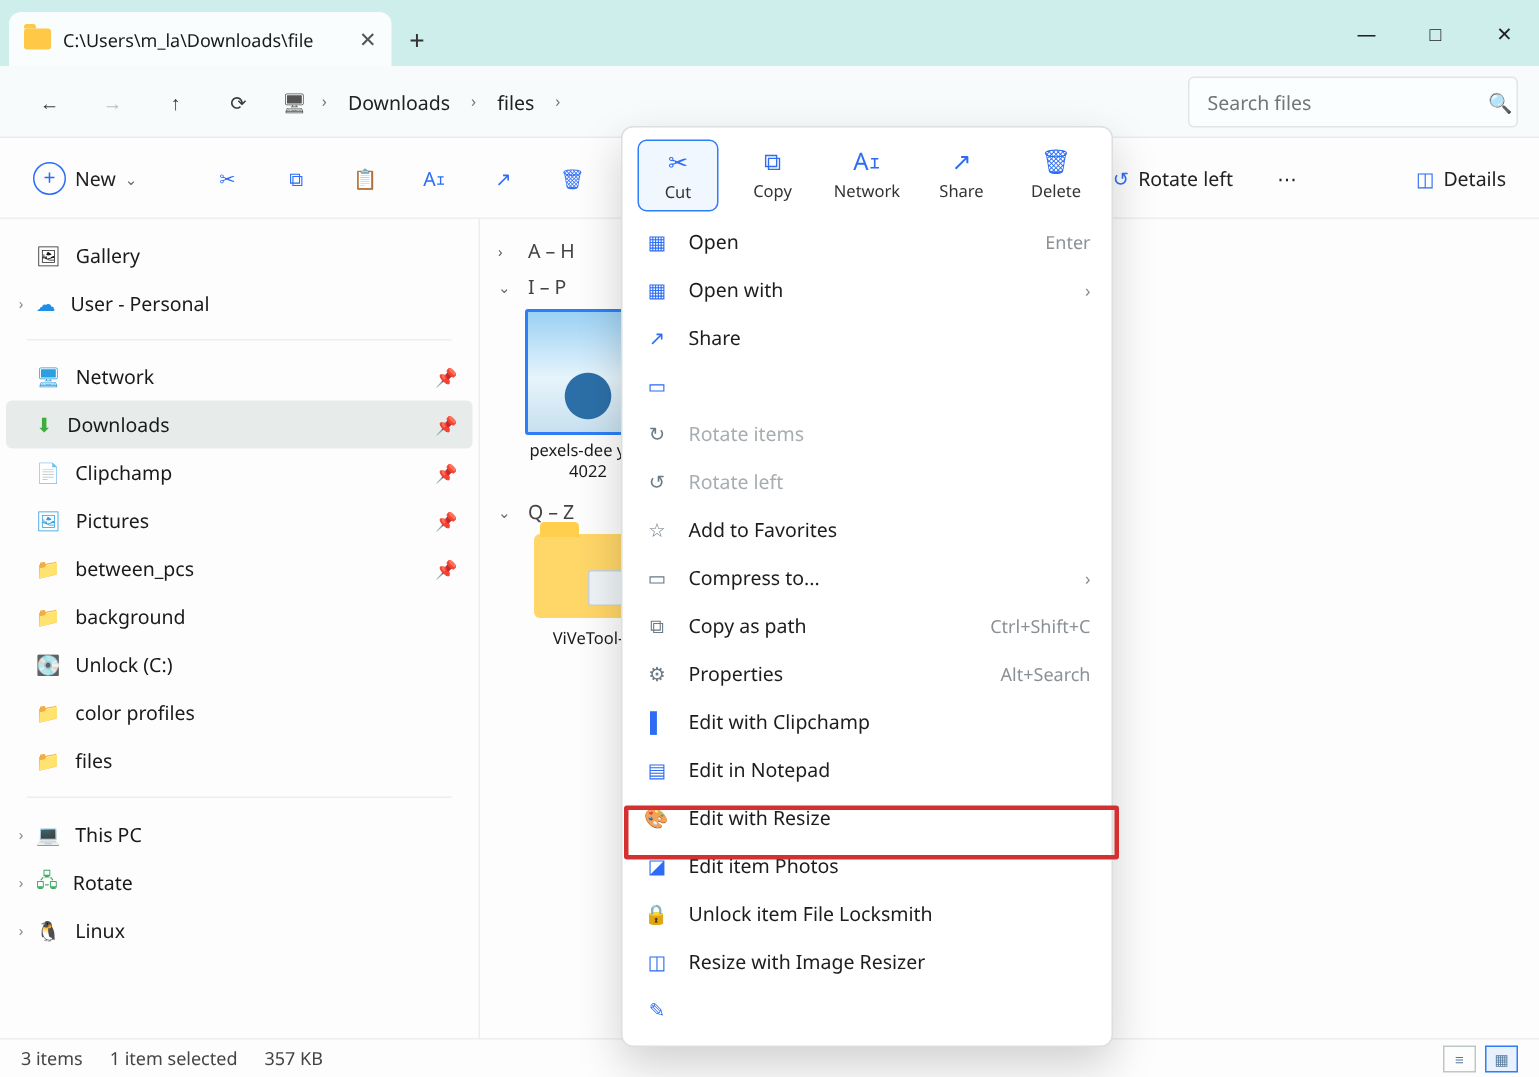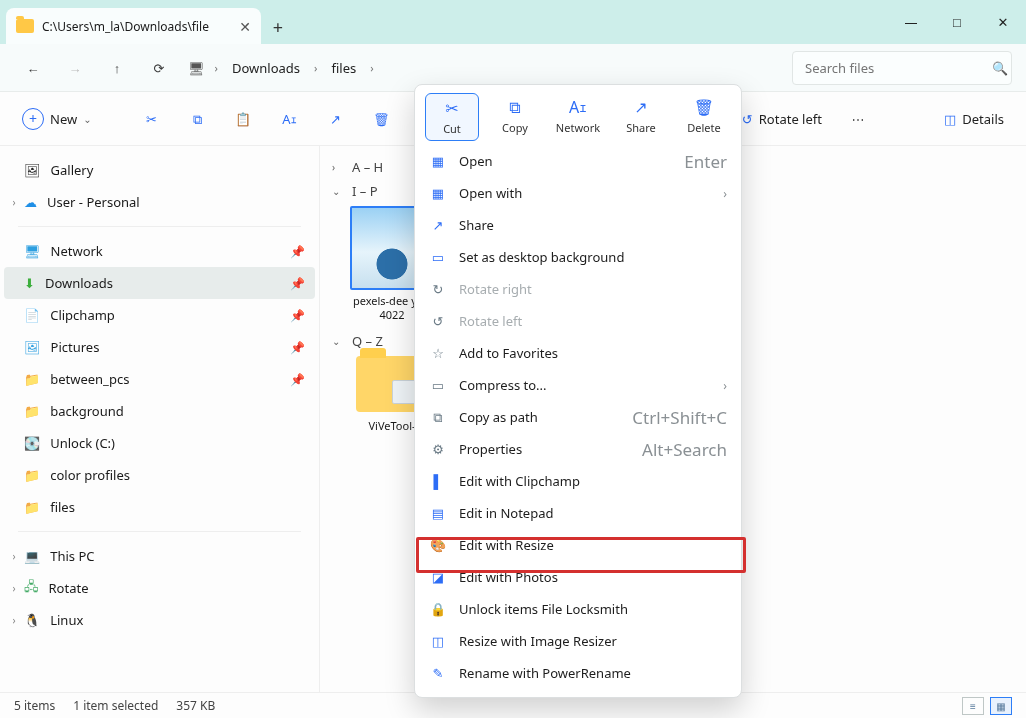--- a/index.html
+++ b/index.html
@@ -50,21 +50,21 @@
 .ctx{position:absolute;left:414px;top:84px;width:328px;background:#fff;border:1px solid #dcdfe0;border-radius:8px;box-shadow:0 12px 30px rgba(0,0,0,.18);padding-bottom:8px;z-index:50;}
 .ctx-top{display:flex;padding:8px 10px 4px;gap:2px;justify-content:space-between;}
 .ctx-col{display:flex;flex-direction:column;align-items:center;gap:3px;width:54px;font-size:11px;color:#333;border-radius:6px;padding:4px 2px;}
 .ctx-col.sel{border:1.3px solid #2d7ef7;background:#f1f7ff;}
 .ctx-col .ic{height:20px;display:flex;align-items:center;justify-content:center;color:#2d6df6;font-size:16px;}
 .ctx-row{height:32px;display:flex;align-items:center;padding:0 14px;gap:12px;font-size:13px;color:#1d1d1d;}
 .ctx-row.dis{color:#a7adb0;}
 .ctx-row .ric{width:18px;text-align:center;color:#3a6;}
 .ctx-row .ric.gray{color:#6b7b86;}
 .ctx-row .ric.blue{color:#2d6df6;}
-.ctx-row .tail{margin-left:auto;color:#8a9094;font-size:17px;}
+.ctx-row .tail{margin-left:auto;color:#8a9094;font-size:12px;}
 .ctx-row .sub{margin-left:auto;color:#8a9094;font-size:12px;}
 .highlight{position:absolute;left:416px;top:537px;width:330px;height:36px;border:3px solid #d4302f;border-radius:2px;z-index:60;pointer-events:none;}
 </style>
 </head>
 <body>
 
 <div class="titlebar">
   <div class="tab">
     <span class="ficon"></span>
     <span class="title">C:\Users\m_la\Downloads\file</span>
@@ -218,21 +218,21 @@
     <div style="padding-left:14px">
       <div class="folder">
         <div class="fimg"></div>
         <div>ViVeTool-</div>
       </div>
     </div>
   </div>
 </div>
 
 <div class="status">
-  <span>5 items</span>
+  <span>3 items</span>
   <span>1 item selected</span>
   <span>357 KB</span>
   <div class="right">
     <div class="vbtn">≡</div>
     <div class="vbtn active">▦</div>
   </div>
 </div>
 
 <div class="ctx">
   <div class="ctx-top">
@@ -267,25 +267,24 @@
         <span class="ric blue">▦</span>
         <span>Open with</span>
         <span class="sub">›</span>
       </div>
       <div class="ctx-row">
         <span class="ric blue">↗</span>
         <span>Share</span>
       </div>
       <div class="ctx-row">
         <span class="ric blue">▭</span>
-        <span>Set as desktop background</span>
       </div>
       <div class="ctx-row dis">
         <span class="ric gray">↻</span>
-        <span>Rotate right</span>
+        <span>Rotate items</span>
       </div>
       <div class="ctx-row dis">
         <span class="ric gray">↺</span>
         <span>Rotate left</span>
       </div>
       <div class="ctx-row">
         <span class="ric gray">☆</span>
         <span>Add to Favorites</span>
       </div>
       <div class="ctx-row">
@@ -310,29 +309,28 @@
       <div class="ctx-row">
         <span class="ric blue">▤</span>
         <span>Edit in Notepad</span>
       </div>
       <div class="ctx-row">
         <span class="ric blue">🎨</span>
         <span>Edit with Resize</span>
       </div>
       <div class="ctx-row">
         <span class="ric blue">◪</span>
-        <span>Edit with Photos</span>
+        <span>Edit item Photos</span>
       </div>
       <div class="ctx-row">
         <span class="ric gray">🔒</span>
-        <span>Unlock items File Locksmith</span>
+        <span>Unlock item File Locksmith</span>
       </div>
       <div class="ctx-row">
         <span class="ric blue">◫</span>
         <span>Resize with Image Resizer</span>
       </div>
       <div class="ctx-row">
         <span class="ric blue">✎</span>
-        <span>Rename with PowerRename</span>
       </div>
     </div>
 </div>
 <div class="highlight"></div>
 
 </body></html>

